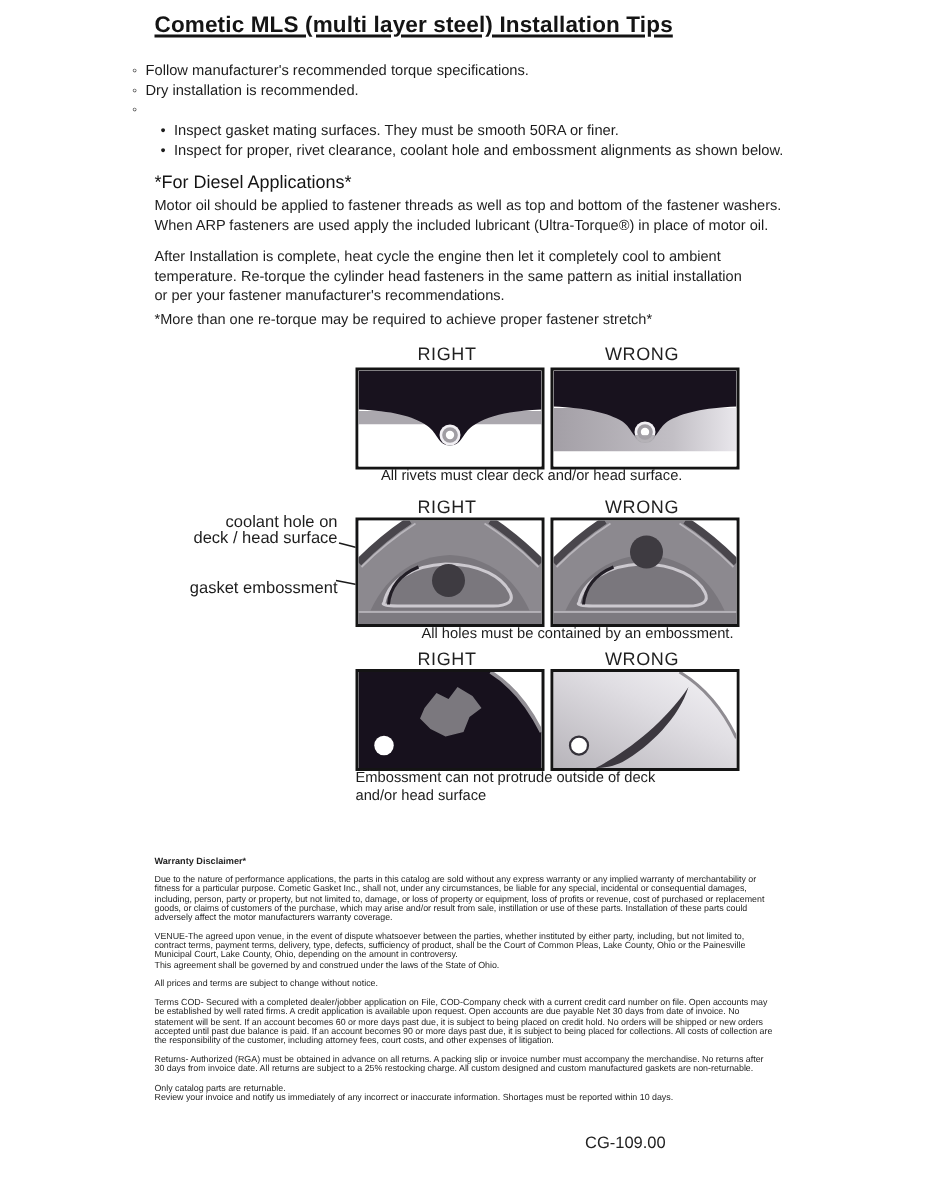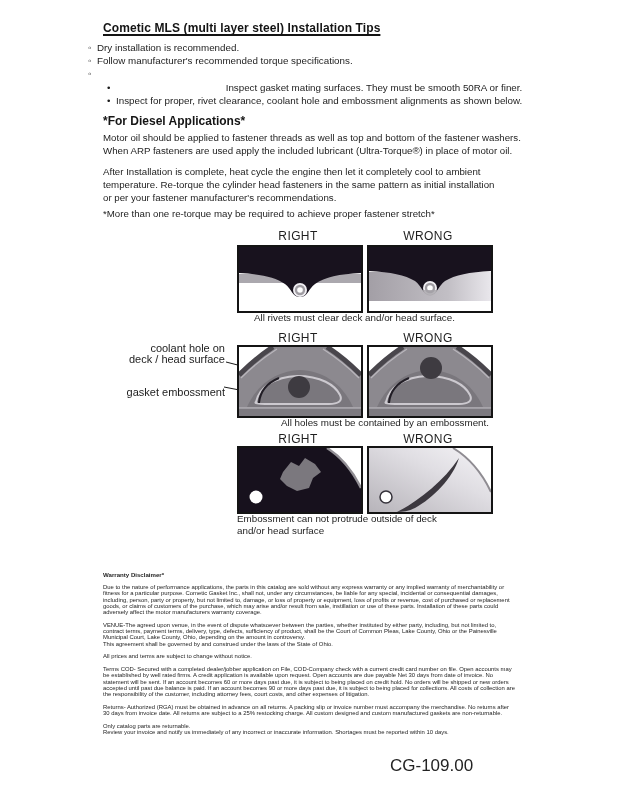--- a/index.html
+++ b/index.html
@@ -1,62 +1,62 @@
 <!DOCTYPE html>
 <html><head>
 <meta charset="utf-8">
 <style>
   html,body{margin:0;padding:0;background:#ffffff;}
   .page{
     position:relative;width:618px;height:800px;background:#ffffff;overflow:hidden;
     font-family:"Liberation Sans","DejaVu Sans",sans-serif;color:#1c1c1c;
   }
   .title{
-    position:absolute;left:103px;top:21px;margin:0;
-    font-size:12px;font-weight:bold;color:#141414;
+    position:absolute;left:103px;top:8px;margin:0;
+    font-size:15px;font-weight:bold;color:#141414;
     text-decoration:underline;text-underline-offset:2px;text-decoration-thickness:1.5px;
     white-space:nowrap;letter-spacing:.1px;
   }
   .tips{position:absolute;left:88px;top:42px;}
   .tip-row{display:flex;align-items:flex-start;height:13.2px;font-size:9.8px;line-height:12.5px;white-space:nowrap;}
   .tip-row .bullet{width:9px;flex:0 0 9px;font-size:9.8px;line-height:12.5px;text-align:left;}
   .tip-row.main .bullet::before{content:"\25E6";}
-  .tip-row.sub{margin-left:19px;justify-content:space-between;}
+  .tip-row.sub{margin-left:19px;}
   .tip-row.sub .bullet::before{content:"\2022";}
-  .diesel-heading{position:absolute;left:103px;top:114px;margin:0;font-size:12px;font-weight:bold;color:#151515;white-space:nowrap;}
+  .diesel-heading{position:absolute;left:103px;top:114px;margin:0;font-size:12px;font-weight:normal;color:#151515;white-space:nowrap;}
   .body-para{position:absolute;left:103px;width:520px;font-size:9.7px;line-height:13.2px;white-space:pre-line;color:#1d1d1d;}
   .p1{top:131px;}
   .p2{top:165px;}
   .p3{top:207px;}
   .fig-label{position:absolute;width:122px;text-align:center;font-size:12px;letter-spacing:.4px;color:#1f1f1f;white-space:nowrap;}
   .fig-box{position:absolute;width:122px;border:2px solid #141414;background:#fff;}
   .fig-box svg{display:block;width:100%;height:100%;}
   .fig-caption{position:absolute;font-size:9.8px;line-height:12px;color:#1d1d1d;white-space:pre-line;}
   .side-label{position:absolute;left:110px;width:115px;text-align:right;font-size:11px;line-height:10.6px;color:#1d1d1d;white-space:pre-line;}
   .leaders{position:absolute;left:210px;top:353px;pointer-events:none;}
   .disclaimer{position:absolute;left:103px;top:571px;width:414px;color:#242424;}
   .disclaimer h2{margin:0 0 6px 0;font-size:6.1px;font-weight:bold;}
   .disclaimer p{margin:0 0 6.5px 0;font-size:5.9px;line-height:6.25px;white-space:pre-line;text-align:left;}
-  .footer-code{position:absolute;left:390px;top:756px;font-size:17px;color:#232323;white-space:nowrap;}
+  .footer-code{position:absolute;left:390px;top:756px;font-size:11px;color:#232323;white-space:nowrap;}
 </style>
 </head>
 <body>
 
 <div class="page">
 
   <h1 class="title">Cometic MLS (multi layer steel) Installation Tips</h1>
 
   <div class="tips">
     <div class="tip-row main">
       <span class="bullet"></span>
+      <span>Follow manufacturer's recommended torque specifications.</span>
+    </div>
+    <div class="tip-row main">
+      <span class="bullet"></span>
       <span>Dry installation is recommended.</span>
-    </div>
-    <div class="tip-row main">
-      <span class="bullet"></span>
-      <span>Follow manufacturer's recommended torque specifications.</span>
     </div>
     <div class="tip-row main">
       <span class="bullet"></span>
     </div>
     <div class="tip-row sub">
       <span class="bullet"></span>
       <span>Inspect gasket mating surfaces. They must be smooth 50RA or finer.</span>
     </div>
     <div class="tip-row sub">
       <span class="bullet"></span>

